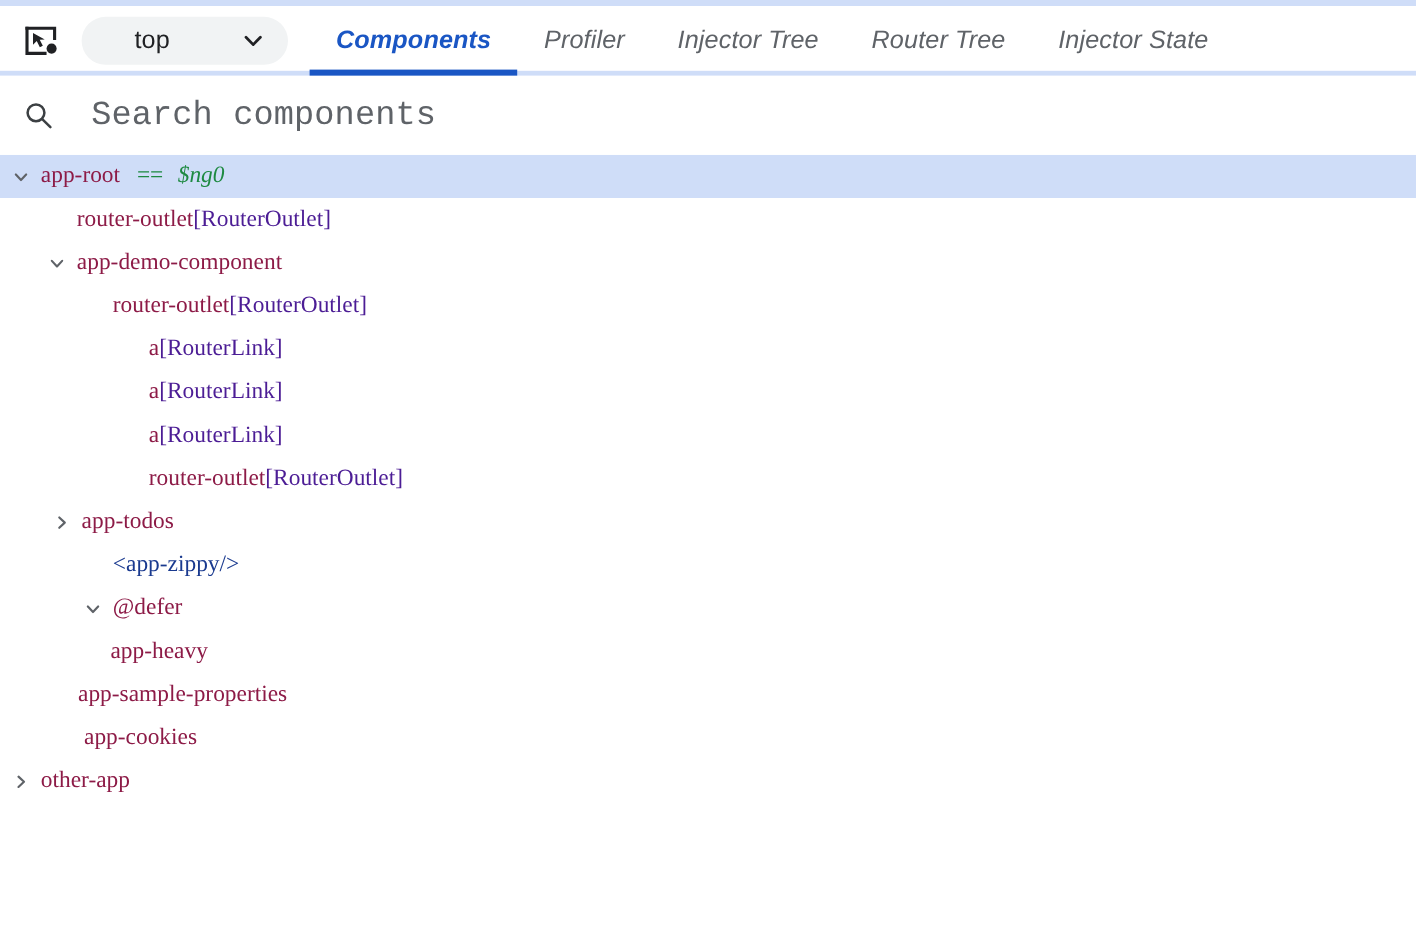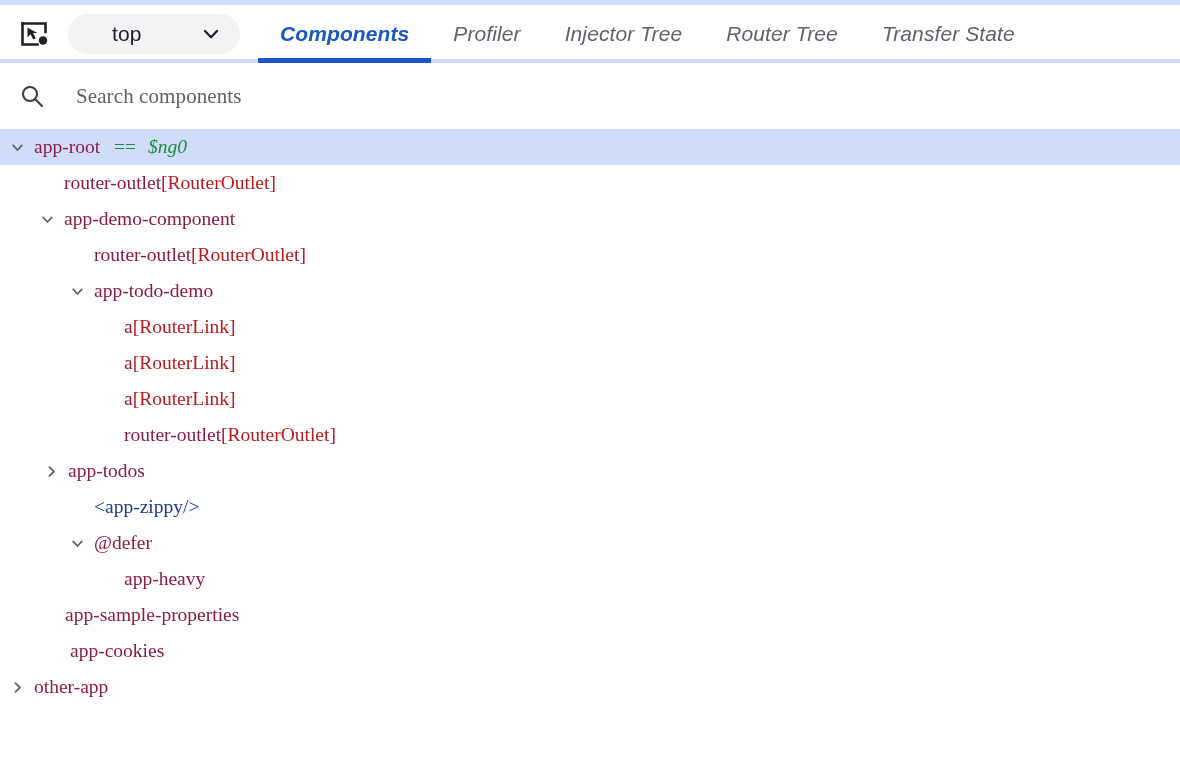--- a/index.html
+++ b/index.html
@@ -106,23 +106,23 @@
     padding-left: 18px;
     background: #ffffff;
   }
   .search-icon { width: 28px; height: 28px; flex: 0 0 auto; display:flex; align-items:center; justify-content:center;}
   .search-input {
     flex: 1 1 auto;
     border: none;
     outline: none;
     background: transparent;
     margin-left: 28px;
-    font-size: 21px;
+    font-size: 28px;
     color: #3c4043;
-    font-family: Liberation Serif, serif;
+    font-family: Liberation Mono, monospace;
     letter-spacing: .1px;
   }
   .search-input::placeholder { color: #5f6368; opacity: 1; }
 
   
   .tree {
     background: #ffffff;
     padding-top: 0px;
     height: 640px;
     overflow: hidden;
@@ -147,21 +147,21 @@
     margin-right: 6px;
   }
   .chev {
     display: block;
     color: #5f6368;
   }
   .chev.empty { visibility: hidden; }
 
   .node-label { color: #8d1b47; }
   .node-label.blue { color: #1a3a8f; }
-  .node-directive { color: #b91c1c; }
+  .node-directive { color: #4c1d95; }
   .node-eq { color: #1e8a42; margin-left: 14px; }
   .node-ref { color: #1e8a42; font-style: italic; margin-left: 12px; }
 </style>
 </head>
 <body>
 
 <div class="top-band"></div>
 
 <div class="toolbar">
 
@@ -181,21 +181,21 @@
           <path d="M5 8 L11 14.2 L17 8" fill="none" stroke="#202124" stroke-width="2.3" stroke-linecap="round" stroke-linejoin="round"></path>
         </svg>
     </span>
   </div>
 
   <div class="tabs" id="tab-bar">
       <div class="tab active">Components</div>
       <div class="tab">Profiler</div>
       <div class="tab">Injector Tree</div>
       <div class="tab">Router Tree</div>
-      <div class="tab">Transfer State</div>
+      <div class="tab">Injector State</div>
     </div>
 </div>
 
 <div class="searchbar">
   <span class="search-icon">
     <svg width="26" height="26" viewBox="0 0 26 26">
         <circle cx="11" cy="11" r="7" fill="none" stroke="#3c4043" stroke-width="2.1"></circle>
         <path d="M16.2 16.2 L23 23" stroke="#3c4043" stroke-width="2.1" stroke-linecap="round"></path>
       </svg>
   </span>
@@ -228,28 +228,20 @@
       </span>
       <span class="node-label">app-demo-component</span>
     </div>
     <div class="tree-row" style="padding-left: 66px;">
       <span class="chev-slot">
         <span class="chev empty"></span>
       </span>
       <span class="node-label">router-outlet</span>
       <span class="node-directive">[RouterOutlet]</span>
     </div>
-    <div class="tree-row" style="padding-left: 66px;">
-      <span class="chev-slot">
-        <svg width="13" height="13" viewBox="0 0 13 13">
-          <path d="M2.2 4.4 L6.5 9 L10.8 4.4" fill="none" stroke="#5f6368" stroke-width="1.8" stroke-linecap="round" stroke-linejoin="round"></path>
-        </svg>
-      </span>
-      <span class="node-label">app-todo-demo</span>
-    </div>
     <div class="tree-row" style="padding-left: 96px;">
       <span class="chev-slot">
         <span class="chev empty"></span>
       </span>
       <span class="node-label">a</span>
       <span class="node-directive">[RouterLink]</span>
     </div>
     <div class="tree-row" style="padding-left: 96px;">
       <span class="chev-slot">
         <span class="chev empty"></span>
@@ -286,21 +278,21 @@
       <span class="node-label blue">&lt;app-zippy/&gt;</span>
     </div>
     <div class="tree-row" style="padding-left: 66px;">
       <span class="chev-slot">
         <svg width="13" height="13" viewBox="0 0 13 13">
           <path d="M2.2 4.4 L6.5 9 L10.8 4.4" fill="none" stroke="#5f6368" stroke-width="1.8" stroke-linecap="round" stroke-linejoin="round"></path>
         </svg>
       </span>
       <span class="node-label">@defer</span>
     </div>
-    <div class="tree-row" style="padding-left: 96px;">
+    <div class="tree-row" style="padding-left: 64px;">
       <span class="chev-slot">
         <span class="chev empty"></span>
       </span>
       <span class="node-label">app-heavy</span>
     </div>
     <div class="tree-row" style="padding-left: 37px;">
       <span class="chev-slot">
         <span class="chev empty"></span>
       </span>
       <span class="node-label">app-sample-properties</span>

